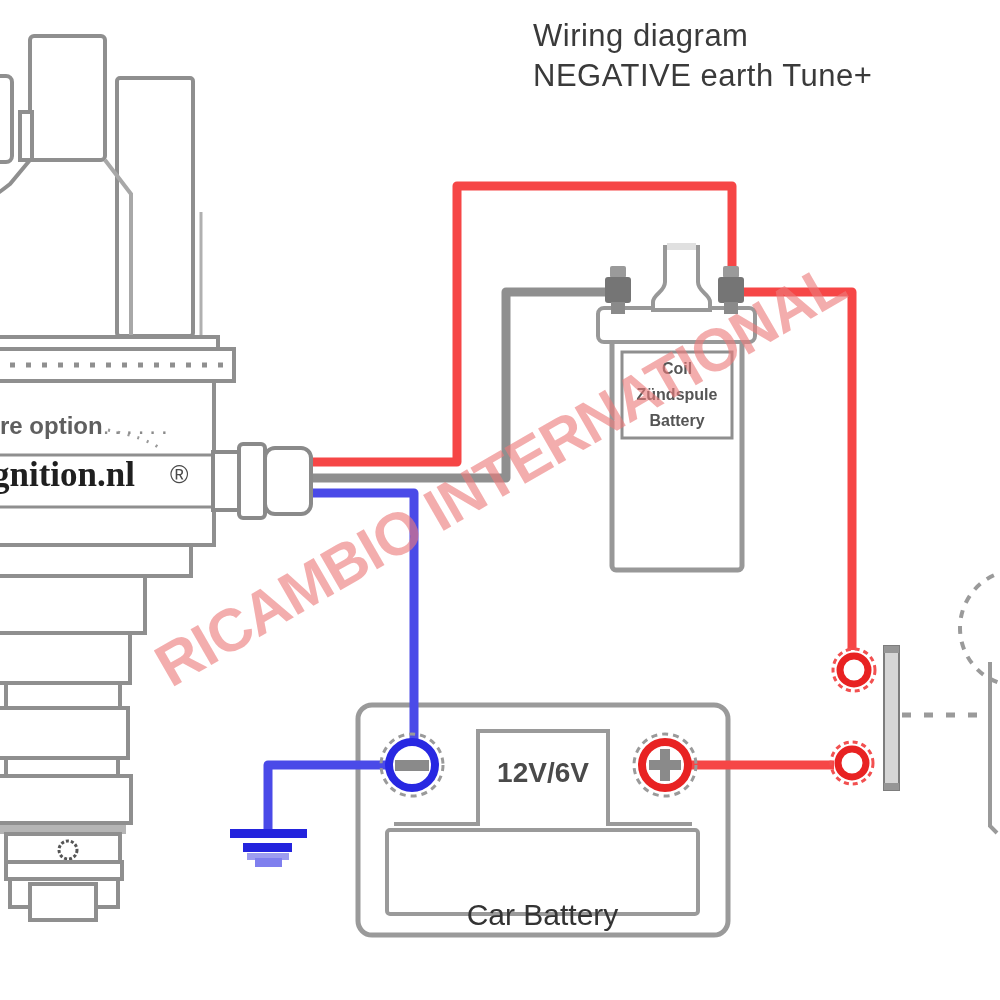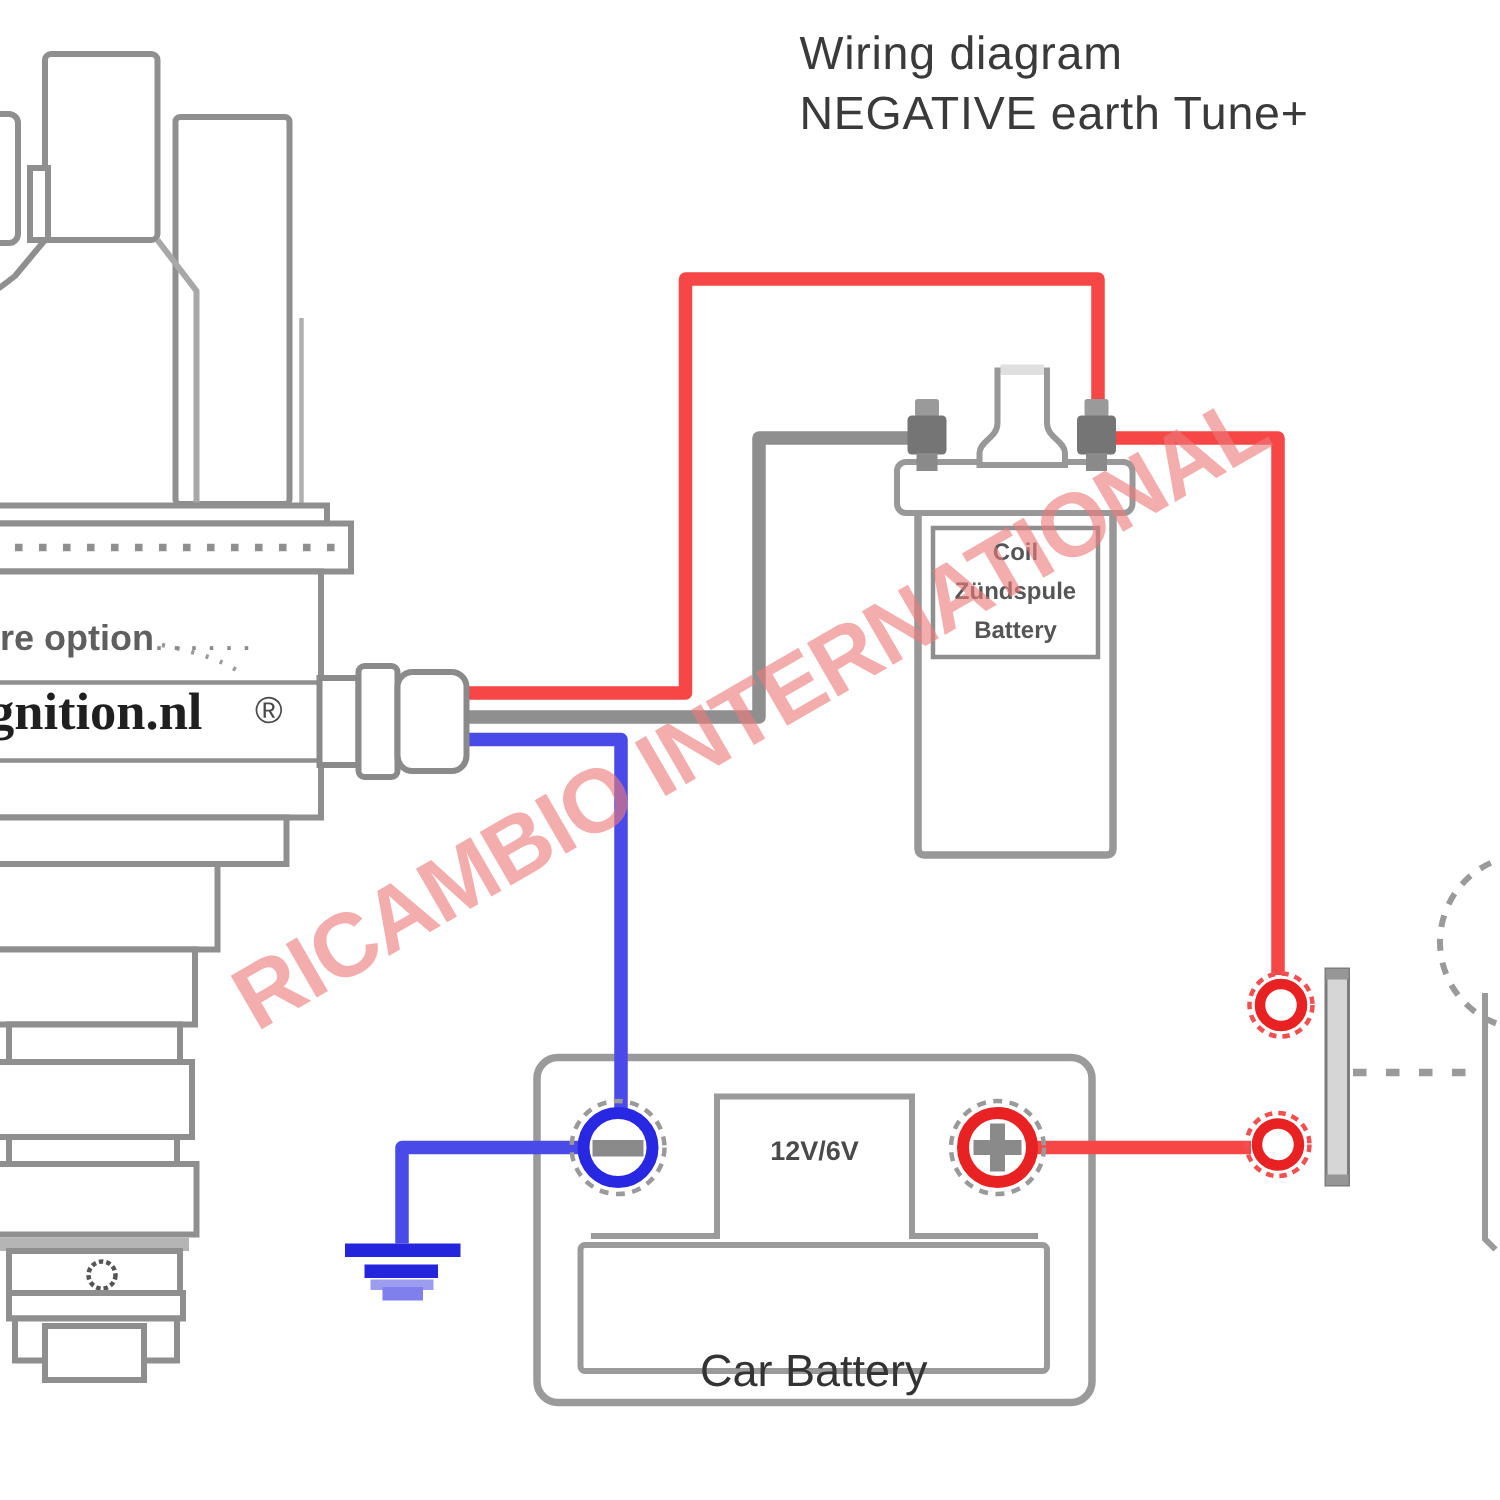--- a/index.html
+++ b/index.html
@@ -32,21 +32,21 @@
     left:170px;top:460px;font-size:25px;color:#4a4a4a;
     font-family:"Liberation Sans",sans-serif;font-weight:400;
   }
   .coil-label{
     left:622px;top:352px;width:110px;height:86px;
     display:flex;flex-direction:column;align-items:center;justify-content:space-evenly;
     font-size:16px;font-weight:600;color:#555;text-align:center;white-space:nowrap;
   }
   .batt-voltage{
     left:478px;top:757px;width:130px;text-align:center;
-    font-size:18px;font-weight:700;color:#4a4a4a;
+    font-size:28px;font-weight:700;color:#4a4a4a;
   }
   .batt-name{
     left:387px;top:898px;width:311px;text-align:center;
     font-size:30px;color:#333;
   }
 </style>
 </head>
 <body>
 
 <div class="page">

